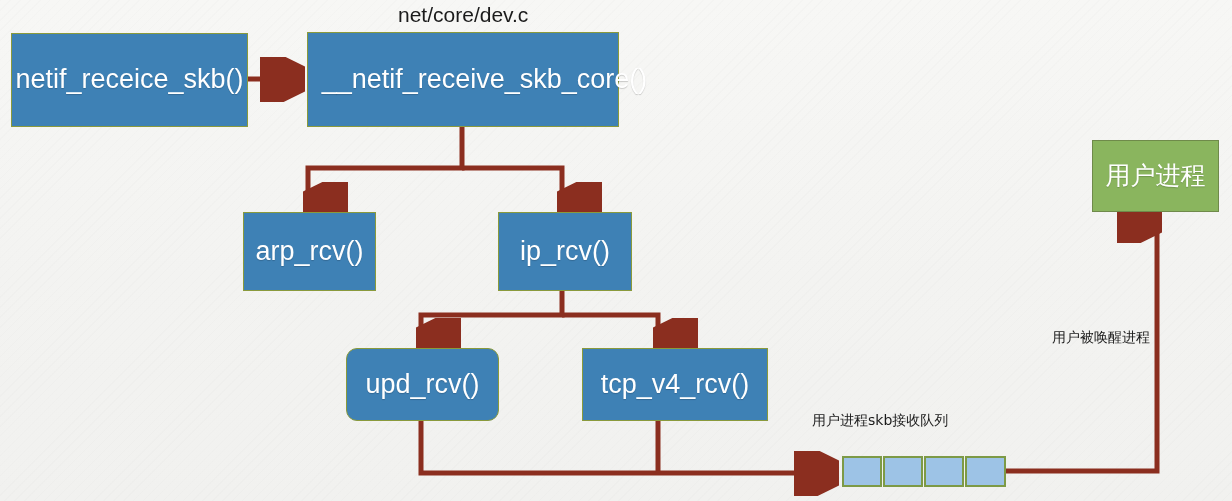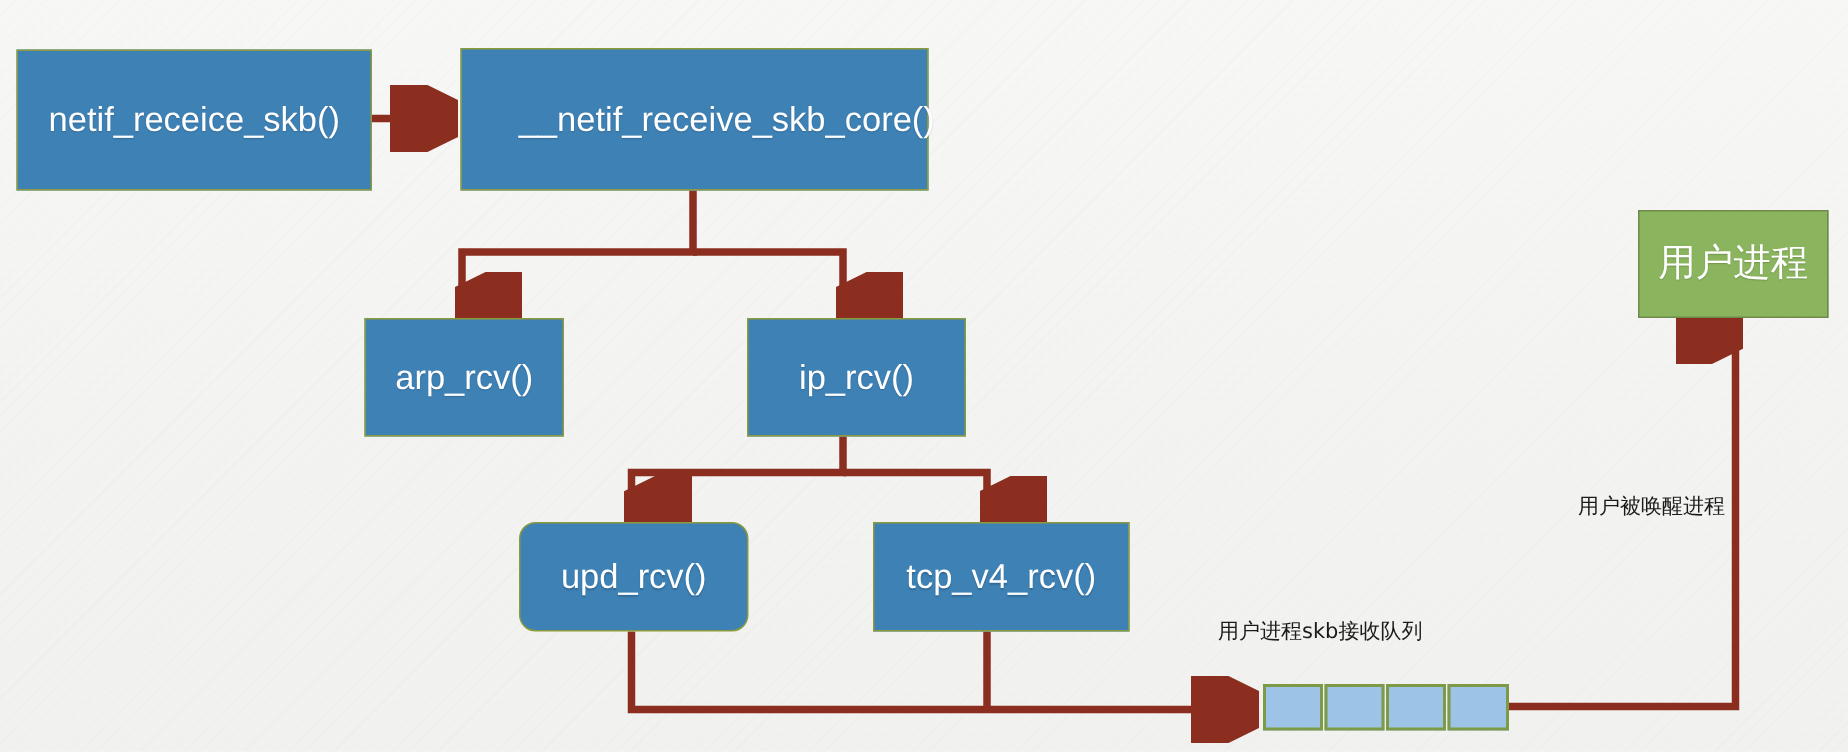--- a/index.html
+++ b/index.html
@@ -26,21 +26,21 @@
     text-align: center;
     color: #ffffff;
     line-height: 1.1;
     white-space: nowrap;
     text-shadow: 0 1px 1px rgba(0,0,0,0.18);
     z-index: 4;
   }
   .node.proc {
     background: #3e81b5;
     border: 1px solid #8a9a3c;
-    font-size: 23px;
+    font-size: 27px;
   }
   .node.user {
     background: #8ab55e;
     border: 1px solid #6f8a4a;
     font-size: 25px;
   }
   .cell {
     position: absolute;
     box-sizing: border-box;
     background: #9dc3e6;
@@ -104,42 +104,43 @@
     <path d="M562,291 L562,315 L421,315 L421,340" marker-end="url(#ah-down)"></path>
     <path d="M562,315 L658,315 L658,340" marker-end="url(#ah-down)"></path>
 
     <path d="M421,421 L421,473 L834,473" marker-end="url(#ah-right)"></path>
 
     <path d="M658,421 L658,473"></path>
 
     <path d="M1006,471 L1157,471 L1157,220" marker-end="url(#ah-up)"></path>
   </svg>
 
+  <div class="label title" style="left:398px; top:3px;">net/core/dev.c</div>
 
   <div class="node proc" style="left:11px; top:33px; width:237px; height:94px;">
     <span>netif_receice_skb()</span>
   </div>
 
   <div class="node proc" style="left:307px; top:32px; width:312px; height:95px;padding-left:43px;">
     <span>__netif_receive_skb_core()</span>
   </div>
 
   <div class="node proc" style="left:243px; top:212px; width:133px; height:79px;text-align:right;">
     <span>arp_rcv()</span>
   </div>
 
-  <div class="node proc" style="left:498px; top:212px; width:146px; height:79px;">
+  <div class="node proc" style="left:498px; top:212px; width:134px; height:79px;">
     <span>ip_rcv()</span>
   </div>
 
   <div class="node proc" style="left:346px; top:348px; width:153px; height:73px;border-radius:11px;">
     <span>upd_rcv()</span>
   </div>
 
-  <div class="node proc" style="left:582px; top:348px; width:171px; height:73px;text-align:right;">
+  <div class="node proc" style="left:582px; top:348px; width:186px; height:73px;text-align:right;">
     <span>tcp_v4_rcv()</span>
   </div>
 
   <div class="node user" style="left:1092px; top:140px; width:127px; height:72px;">
     <span>用户进程</span>
   </div>
 
   <div class="label cjk" style="left:1052px; top:329px;">用户被唤醒进程</div>
 
   <div class="label cjk" style="left:812px; top:412px;">用户进程skb接收队列</div>

